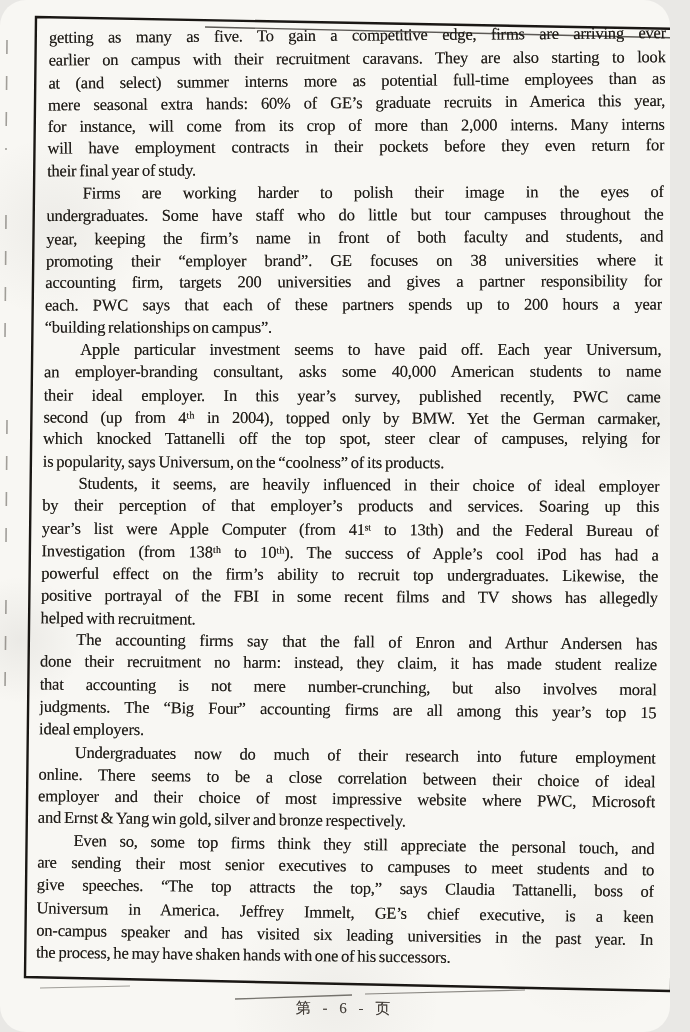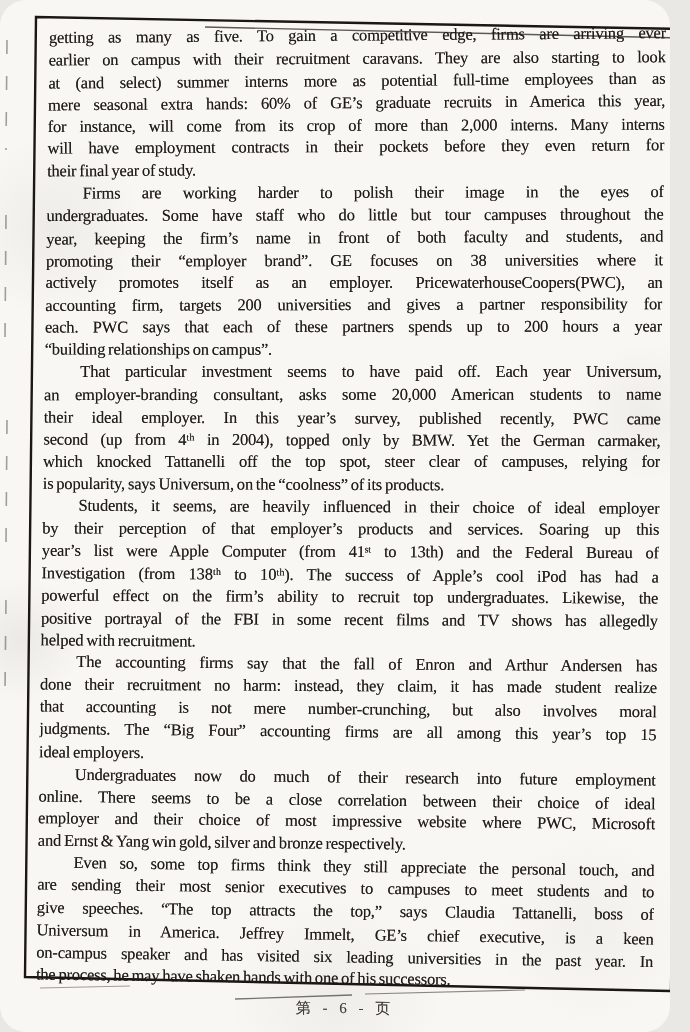--- a/index.html
+++ b/index.html
@@ -94,26 +94,25 @@
       <div class="line" style="transform: translate(4.69048px, 0.430414px) rotate(-0.305492deg);">earlier on campus with their recruitment caravans. They are also starting to look</div>
       <div class="line" style="transform: translate(4.38095px, 0.599744px) rotate(-0.461518deg);">at (and select) summer interns more as potential full-time employees than as</div>
       <div class="line" style="transform: translate(4.07143px, 0.405278px) rotate(-0.423225deg);">mere seasonal extra hands: 60% of GE’s graduate recruits in America this year,</div>
       <div class="line" style="transform: translate(3.7619px, -0.0350244px) rotate(-0.21004deg);">for instance, will come from its crop of more than 2,000 interns. Many interns</div>
       <div class="line" style="transform: translate(3.45238px, -0.454081px) rotate(-0.304256deg);">will have employment contracts in their pockets before they even return for</div>
       <div class="line last" style="transform: translate(3.14286px, -0.597699px) rotate(-0.374605deg);">their final year of study.</div>
       <div class="line first" style="transform: translate(2.83333px, -0.37876px) rotate(-0.152985deg);">Firms are working harder to polish their image in the eyes of</div>
       <div class="line" style="transform: translate(2.52381px, 0.0699295px) rotate(-0.144013deg);">undergraduates. Some have staff who do little but tour campuses throughout the</div>
       <div class="line" style="transform: translate(2.21429px, 0.476201px) rotate(-0.289516deg);">year, keeping the firm’s name in front of both faculty and students, and</div>
       <div class="line" style="transform: translate(1.90476px, 0.593615px) rotate(-0.122491deg);">promoting their “employer brand”. GE focuses on 38 universities where it</div>
-      <div class="line" style="transform: translate(1.59524px, 0.35095px) rotate(-0.0030649deg);">actively promotes itself as an employer. PricewaterhouseCoopers(PWC), an</div>
       <div class="line" style="transform: translate(1.28571px, -0.104596px) rotate(-0.165391deg);">accounting firm, targets 200 universities and gives a partner responsibility for</div>
       <div class="line" style="transform: translate(0.97619px, -0.496696px) rotate(-0.0979423deg);">each. PWC says that each of these partners spends up to 200 hours a year</div>
       <div class="line last" style="transform: translate(0.666667px, -0.587507px) rotate(0.102691deg);">“building relationships on campus”.</div>
-      <div class="line first" style="transform: translate(0.357143px, -0.321944px) rotate(-0.0125649deg);">That particular investment seems to have paid off. Each year Universum,</div>
-      <div class="line" style="transform: translate(0.047619px, 0.138906px) rotate(-0.0567581deg);">an employer-branding consultant, asks some 20,000 American students to name</div>
+      <div class="line first" style="transform: translate(0.357143px, -0.321944px) rotate(-0.0125649deg);">Apple particular investment seems to have paid off. Each year Universum,</div>
+      <div class="line" style="transform: translate(0.047619px, 0.138906px) rotate(-0.0567581deg);">an employer-branding consultant, asks some 40,000 American students to name</div>
       <div class="line" style="transform: translate(-0.261905px, 0.515497px) rotate(0.16899deg);">their ideal employer. In this year’s survey, published recently, PWC came</div>
       <div class="line" style="transform: translate(-0.571429px, 0.579395px) rotate(0.149137deg);">second (up from 4ᵗʰ in 2004), topped only by BMW. Yet the German carmaker,</div>
       <div class="line" style="transform: translate(-0.880952px, 0.291839px) rotate(0.0181433deg);">which knocked Tattanelli off the top spot, steer clear of campuses, relying for</div>
       <div class="line last" style="transform: translate(-1.19048px, -0.172742px) rotate(0.204612deg);">is popularity, says Universum, on the “coolness” of its products.</div>
       <div class="line first" style="transform: translate(-1.5px, -0.53254px) rotate(0.296957deg);">Students, it seems, are heavily influenced in their choice of ideal employer</div>
       <div class="line" style="transform: translate(-1.80952px, -0.569307px) rotate(0.132698deg);">by their perception of that employer’s products and services. Soaring up this</div>
       <div class="line" style="transform: translate(-2.11905px, -0.260739px) rotate(0.228477deg);">year’s list were Apple Computer (from 41ˢᵗ to 13th) and the Federal Bureau of</div>
       <div class="line" style="transform: translate(-2.42857px, 0.205989px) rotate(0.412725deg);">Investigation (from 138ᵗʰ to 10ᵗʰ). The success of Apple’s cool iPod has had a</div>
       <div class="line" style="transform: translate(-2.7381px, 0.547767px) rotate(0.279733deg);">powerful effect on the firm’s ability to recruit top undergraduates. Likewise, the</div>
       <div class="line" style="transform: translate(-3.04762px, 0.557277px) rotate(0.263393deg);">positive portrayal of the FBI in some recent films and TV shows has allegedly</div>

